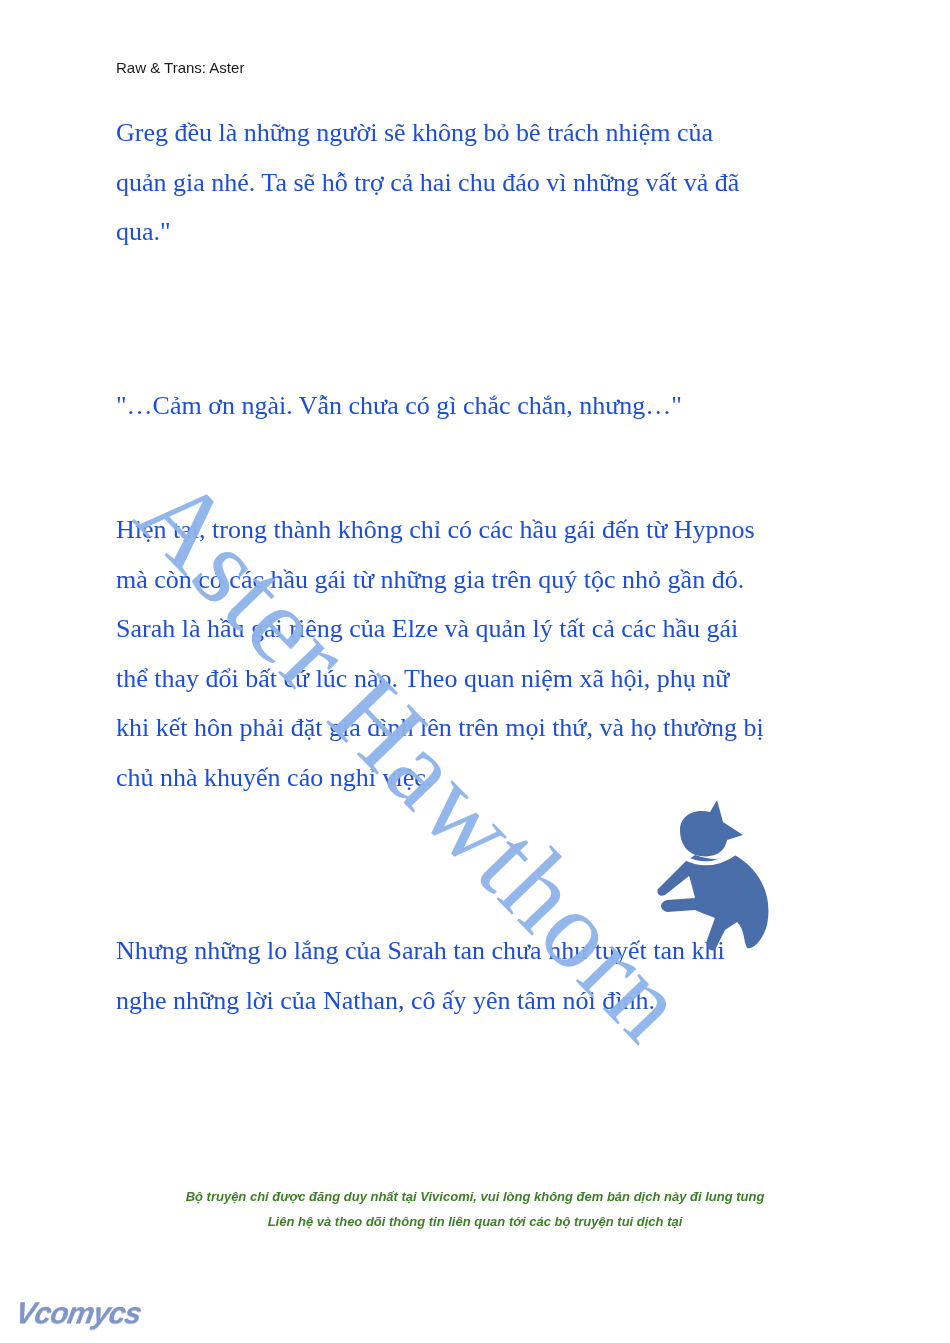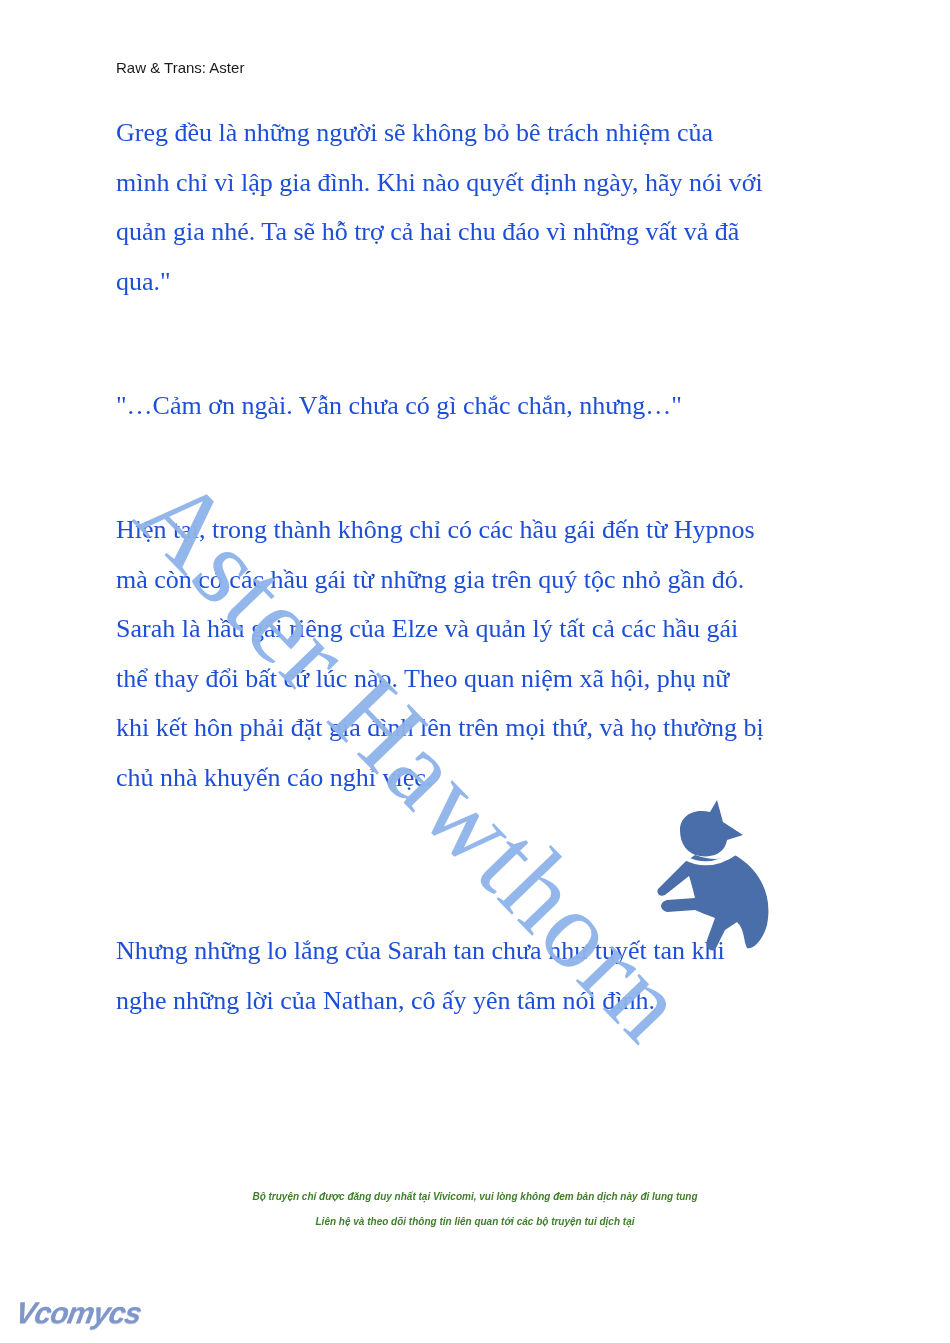--- a/index.html
+++ b/index.html
@@ -38,21 +38,21 @@
     }
     .footer-notice {
       position: absolute;
       left: 0;
       width: 950px;
       top: 1184px;
       text-align: center;
       font-family: "Liberation Sans", sans-serif;
       font-style: italic;
       font-weight: bold;
-      font-size: 10px;
+      font-size: 13px;
       color: #3f7f2a;
     }
     .footer-notice .fline {
       display: block;
       height: 25px;
       line-height: 25px;
       white-space: nowrap;
     }
     .watermark {
       position: absolute;
@@ -105,21 +105,20 @@
   </style>
 </head>
 <body>
 
 <div class="page">
 
   <div class="header">Raw &amp; Trans: Aster</div>
 
   <div class="para" style="top:108px;">
     <span class="line">Greg đều là những người sẽ không bỏ bê trách nhiệm của</span>
-    <span class="line">mình chỉ vì lập gia đình. Khi nào quyết định ngày, hãy nói với</span>
     <span class="line">quản gia nhé. Ta sẽ hỗ trợ cả hai chu đáo vì những vất vả đã</span>
     <span class="line">qua."</span>
   </div>
 
   <div class="para" style="top:381px;">
     <span class="line">"…Cảm ơn ngài. Vẫn chưa có gì chắc chắn, nhưng…"</span>
   </div>
 
   <div class="para" style="top:505px;">
     <span class="line">Hiện tại, trong thành không chỉ có các hầu gái đến từ Hypnos</span>

